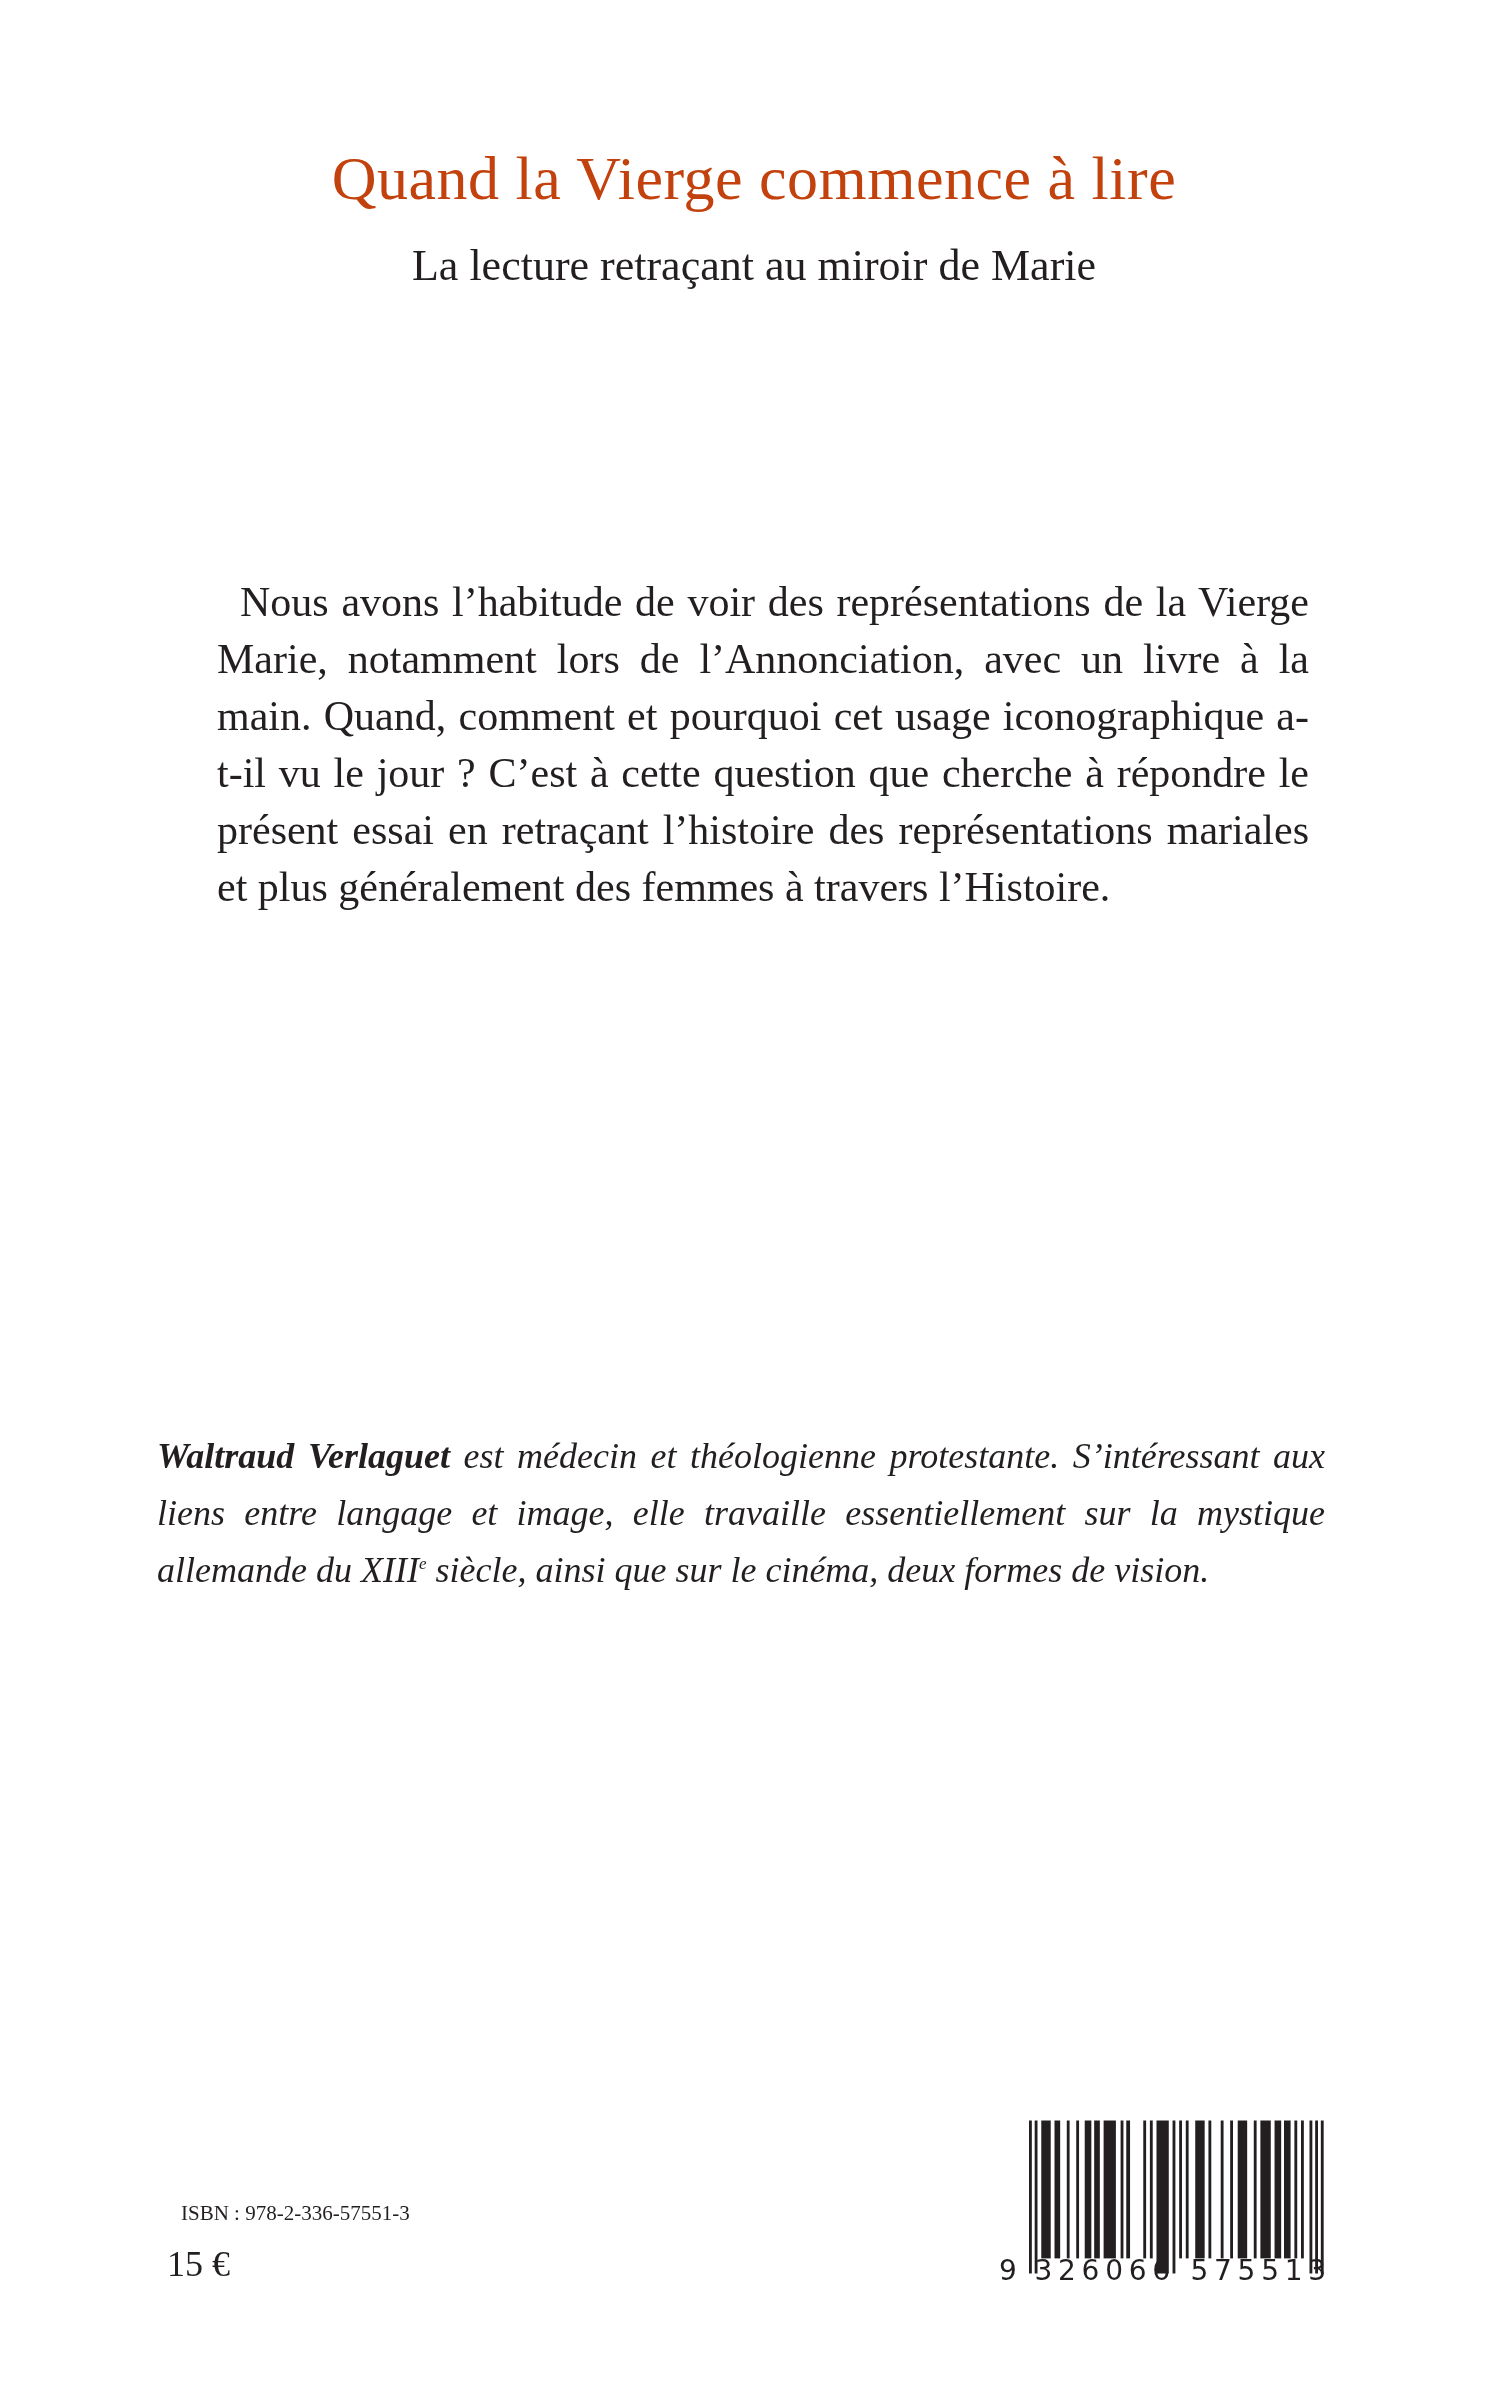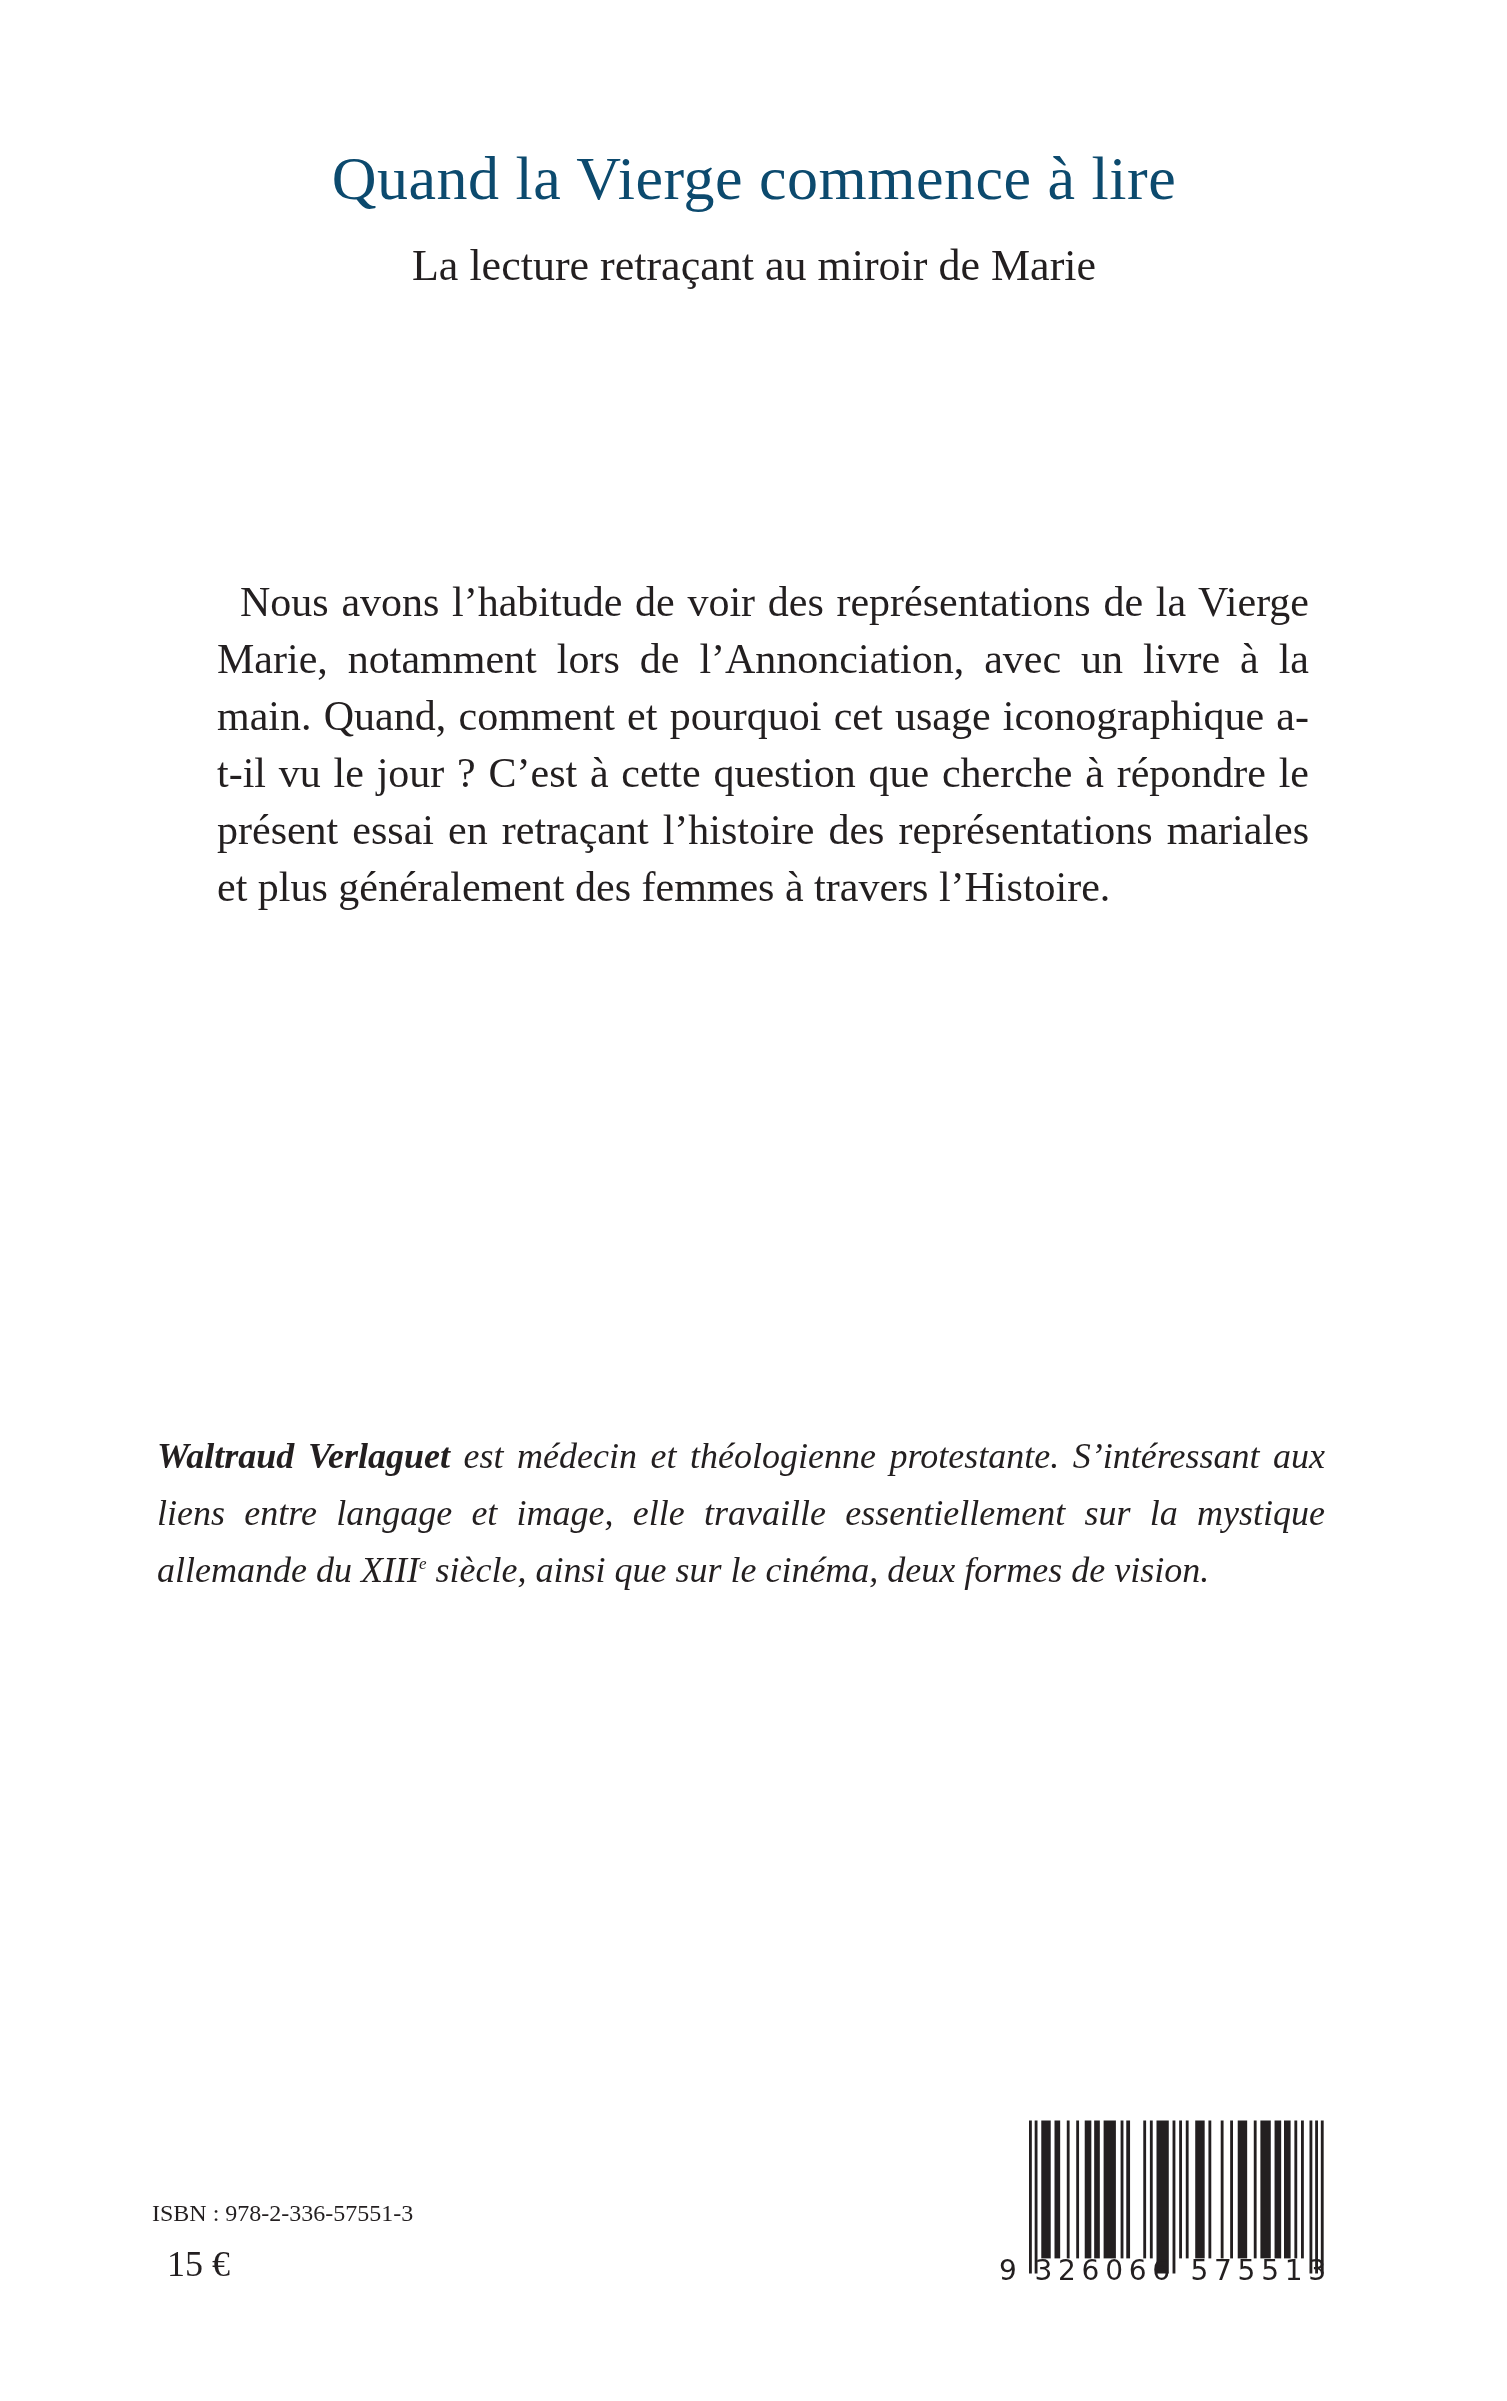--- a/index.html
+++ b/index.html
@@ -4,21 +4,21 @@
 <style>
   html, body { margin: 0; padding: 0; background: #ffffff; }
   body {
     width: 1508px; height: 2402px; position: relative; overflow: hidden;
     font-family: "Liberation Serif", "DejaVu Serif", serif;
     color: #231f20;
   }
   .title {
     position: absolute; left: 0; width: 1508px; top: 140px;
     text-align: center; font-size: 62px; line-height: 76px;
-    color: #0c4a6e; letter-spacing: 0.5px;
+    color: #c2410c; letter-spacing: 0.5px;
   }
   .subtitle {
     position: absolute; left: 0; width: 1508px; top: 237px;
     text-align: center; font-size: 44px; line-height: 57px;
     color: #231f20;
   }
   .body-text {
     position: absolute; left: 201px; width: 1124px; top: 558px;
     font-size: 42px; line-height: 57px;
   }
@@ -28,22 +28,22 @@
   }
   .body-text p.closing { margin-top: 14px; text-align: left; }
   .bio {
     position: absolute; left: 157px; width: 1168px; top: 1428px;
     font-size: 36px; line-height: 57px; font-style: italic;
     text-align: justify;
   }
   .bio .author { font-weight: bold; }
   .bio sup { font-size: 17px; vertical-align: 13.2px; line-height: 0; }
   .isbn {
-    position: absolute; left: 152px; top: 2196px;
-    font-size: 24px; line-height: 34px;
+    position: absolute; left: 181px; top: 2196px;
+    font-size: 21px; line-height: 34px;
   }
   .price {
     position: absolute; left: 167px; top: 2243px;
     font-size: 36px; line-height: 42px;
   }
   .barcode {
     position: absolute; left: 1003px; top: 2112px; width: 341px; height: 170px;
   }
   .barcode svg { display: block; }
   .barcode-digits {

